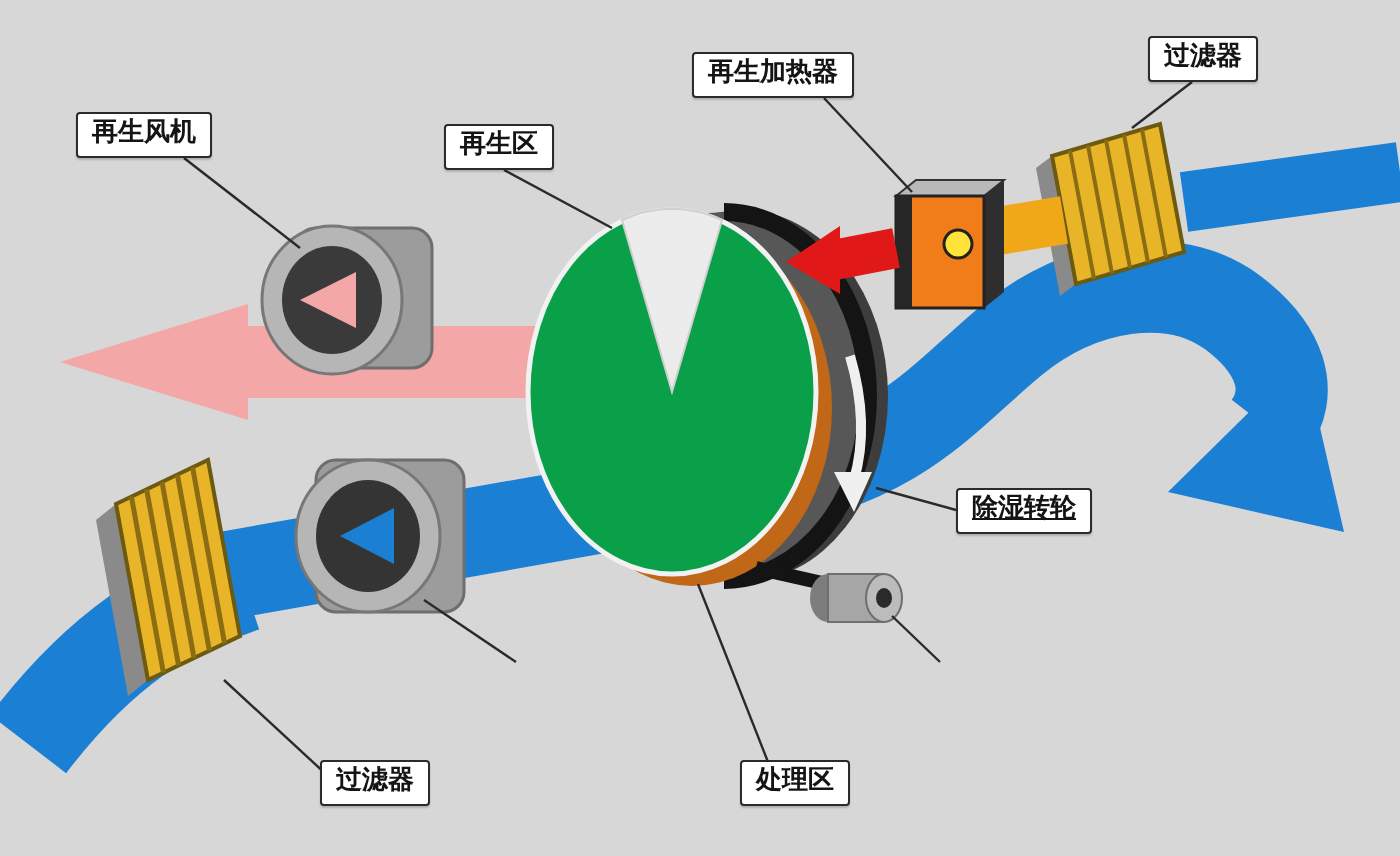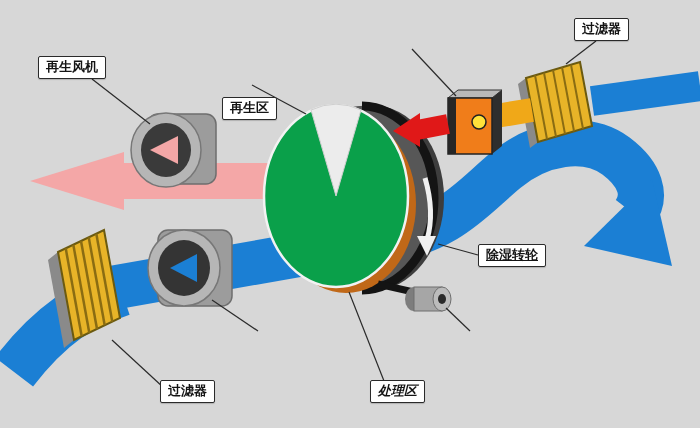--- a/index.html
+++ b/index.html
@@ -129,18 +129,19 @@
       <line x1="596" y1="41" x2="566" y2="64"></line>
       <line x1="478" y1="255" x2="438" y2="244"></line>
       <line x1="470" y1="331" x2="446" y2="308"></line>
       <line x1="258" y1="331" x2="212" y2="300"></line>
       <line x1="384" y1="381" x2="349" y2="292"></line>
       <line x1="164" y1="388" x2="112" y2="340"></line>
     </g>
   </svg>
 
   <div class="label" style="left:38px;  top:56px;">再生风机</div>
-  <div class="label" style="left:222px; top:62px;margin-top:35px;">再生区</div>
+  <div class="label" style="left:222px; top:62px;">再生区</div>
+  <div class="label" style="left:346px; top:26px;">再生加热器</div>
   <div class="label" style="left:574px; top:18px;">过滤器</div>
   <div class="label" style="left:478px; top:244px;text-decoration:underline;">除湿转轮</div>
-  <div class="label" style="left:370px; top:380px;font-style:italic;">处理区</div>
+  <div class="label" style="left:370px; top:380px;">处理区</div>
   <div class="label" style="left:160px; top:380px;">过滤器</div>
 </div>
 
 </body></html>

